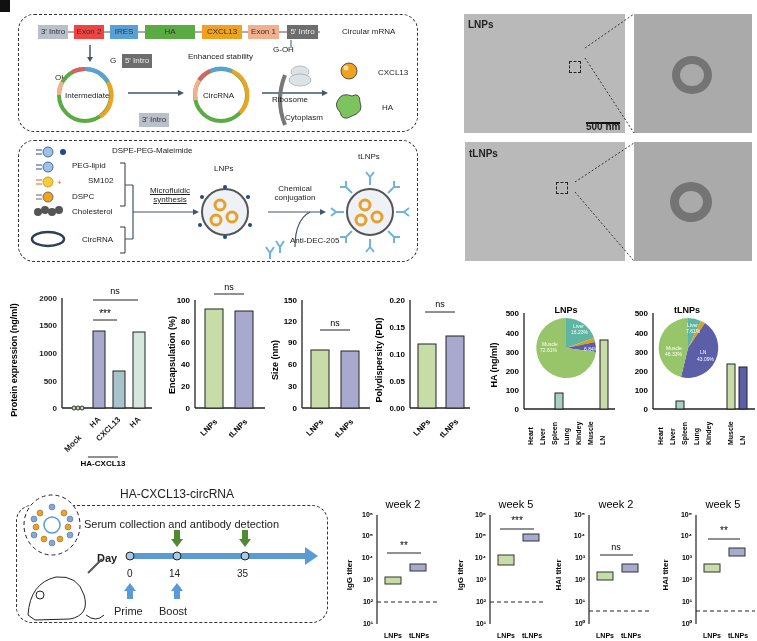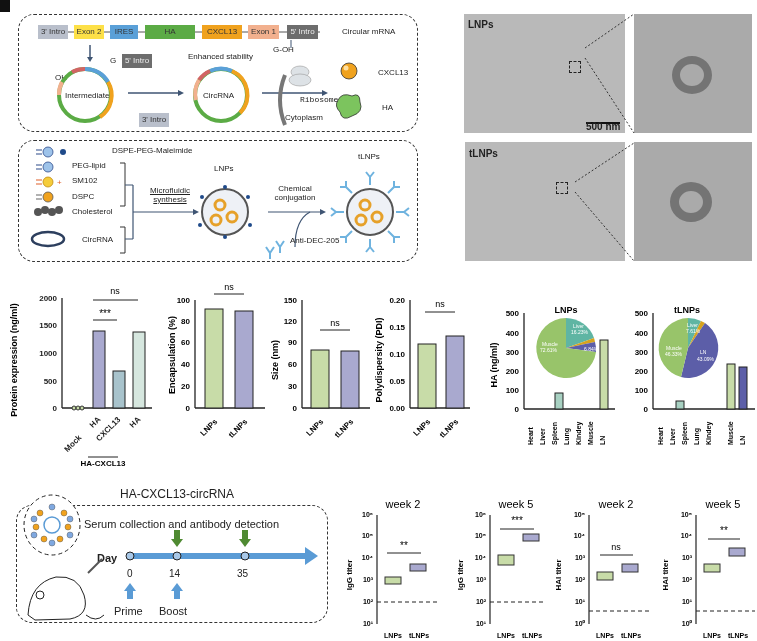--- a/index.html
+++ b/index.html
@@ -17,21 +17,21 @@
 </head>
 <body>
 
 <div class="panel-letter"></div>
 
 <div class="dash-box" style="left:18px;top:14px;width:398px;height:116px;"></div>
 <svg class="abs" style="left:0;top:0" width="420" height="135">
   <line x1="40" y1="32" x2="320" y2="32" stroke="#555" stroke-width="1"></line>
 </svg>
 <div class="gene" style="left:38px;top:25px;width:30px;background:#b9bfcb;">3' Intro</div>
-<div class="gene" style="left:74px;top:25px;width:30px;background:#fde047;">Exon 2</div>
+<div class="gene" style="left:74px;top:25px;width:30px;background:#ef4444;">Exon 2</div>
 <div class="gene" style="left:110px;top:25px;width:28px;background:#5aa0d8;">IRES</div>
 <div class="gene" style="left:145px;top:25px;width:50px;background:#5bab45;">HA</div>
 <div class="gene" style="left:202px;top:25px;width:40px;background:#f0a21e;">CXCL13</div>
 <div class="gene" style="left:248px;top:25px;width:31px;background:#f2b08e;">Exon 1</div>
 <div class="gene" style="left:287px;top:25px;width:31px;background:#6d6d6d;color:#eee;">5' Intro</div>
 <div class="lbl" style="left:342px;top:27px;">Circular mRNA</div>
 <div class="lbl" style="left:273px;top:45px;">G-OH</div>
 <div class="lbl" style="left:110px;top:56px;">G</div>
 <div class="gene" style="left:122px;top:54px;width:30px;background:#6d6d6d;color:#eee;">5' Intro</div>
 <div class="lbl" style="left:55px;top:73px;">OH</div>
@@ -64,21 +64,21 @@
   <ellipse cx="300" cy="80" rx="11" ry="6" fill="#dde2e6" stroke="#999" stroke-width="0.6"></ellipse>
 
   <circle cx="349" cy="71" r="8" fill="#f0a21e" stroke="#333" stroke-width="0.8"></circle>
   <circle cx="346" cy="68" r="2.5" fill="#ffe0a0"></circle>
 
   <path d="M 338 100 Q 342 92 352 96 Q 360 92 360 102 Q 364 112 352 116 Q 342 122 340 112 Q 334 106 338 100 Z" fill="#7cc45e" stroke="#333" stroke-width="0.8"></path>
 </svg>
 <div class="lbl" style="left:65px;top:91px;">Intermediate</div>
 <div class="gene" style="left:139px;top:113px;width:30px;background:#b9bfcb;">3' Intro</div>
 <div class="lbl" style="left:203px;top:91px;">CircRNA</div>
-<div class="lbl" style="left:300px;top:95px;font-family:Liberation Mono, monospace;">Ribosome</div>
+<div class="lbl" style="left:272px;top:95px;">Ribosome</div>
 <div class="lbl" style="left:285px;top:113px;">Cytoplasm</div>
 <div class="lbl" style="left:378px;top:68px;">CXCL13</div>
 <div class="lbl" style="left:382px;top:103px;">HA</div>
 
 <div class="dash-box" style="left:18px;top:140px;width:398px;height:120px;"></div>
 <svg class="abs" style="left:0;top:135px" width="420" height="130">
 
   <g>
     <path d="M 36 15 h6 M 36 19 h6" stroke="#2d4a8a" stroke-width="1.2"></path>
       <circle cx="48" cy="17" r="5" fill="#9ec3ea" stroke="#2d4a8a" stroke-width="0.8"></circle>
@@ -128,21 +128,21 @@
       <path d="M 352 58 l-6 -6 l0 -6 M 346 52 l-6 0"></path>
       <path d="M 388 96 l6 6 l0 6 M 394 102 l6 0"></path>
       <path d="M 352 96 l-6 6 l0 6 M 346 102 l-6 0"></path>
       <path d="M 280 112 l-4 -6 M 280 112 l4 -6 M 280 112 v6"></path>
       <path d="M 270 118 l-4 -6 M 270 118 l4 -6 M 270 118 v6"></path>
     </g>
   </g>
 </svg>
 <div class="lbl" style="left:72px;top:146px;padding-left:40px;">DSPE-PEG-Maleimide</div>
 <div class="lbl" style="left:72px;top:161px;">PEG-lipid</div>
-<div class="lbl" style="left:72px;top:176px;">SM102</div>
+<div class="lbl" style="left:88px;top:176px;">SM102</div>
 <div class="lbl" style="left:72px;top:192px;">DSPC</div>
 <div class="lbl" style="left:72px;top:207px;">Cholesterol</div>
 <div class="lbl" style="left:82px;top:235px;">CircRNA</div>
 <div class="lbl" style="left:147px;top:186px;text-align:center;width:46px;text-decoration:underline;"><span>Microfluidic</span><br><span>synthesis</span></div>
 <div class="lbl" style="left:214px;top:164px;">LNPs</div>
 <div class="lbl" style="left:270px;top:184px;text-align:center;width:50px;"><span>Chemical</span><br><span>conjugation</span></div>
 <div class="lbl" style="left:290px;top:236px;">Anti-DEC-205</div>
 <div class="lbl" style="left:358px;top:152px;">tLNPs</div>
 
 <div class="tem" style="left:464px;top:14px;width:161px;height:119px;">

